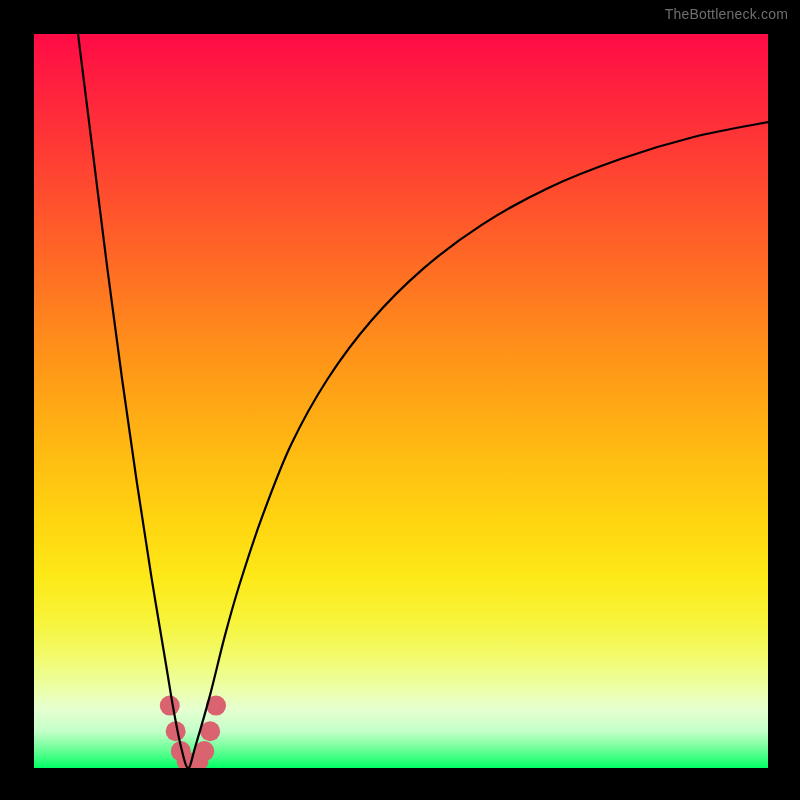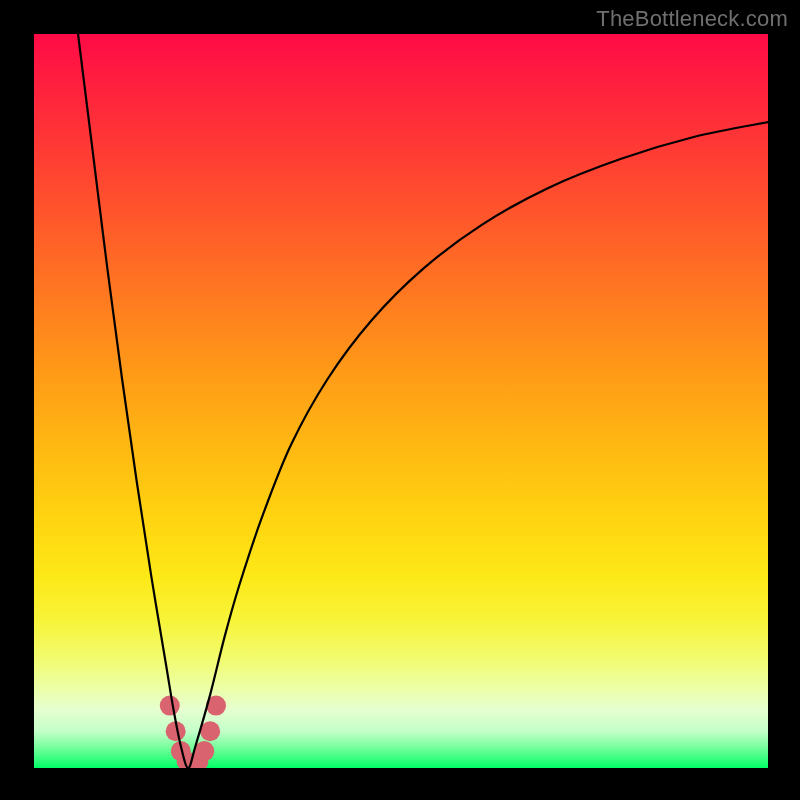--- a/index.html
+++ b/index.html
@@ -50,21 +50,21 @@
   }
   svg.curve {
     position: absolute;
     inset: 0;
   }
   .watermark {
     position: absolute;
     top: 6px;
     right: 12px;
     color: #6f6f6f;
-    font-size: 22px;
+    font-size: 14px;
     letter-spacing: 0.2px;
     user-select: none;
   }
 </style>
 </head>
 <body>
 
 <div class="stage">
 
   <div class="watermark">TheBottleneck.com</div>

